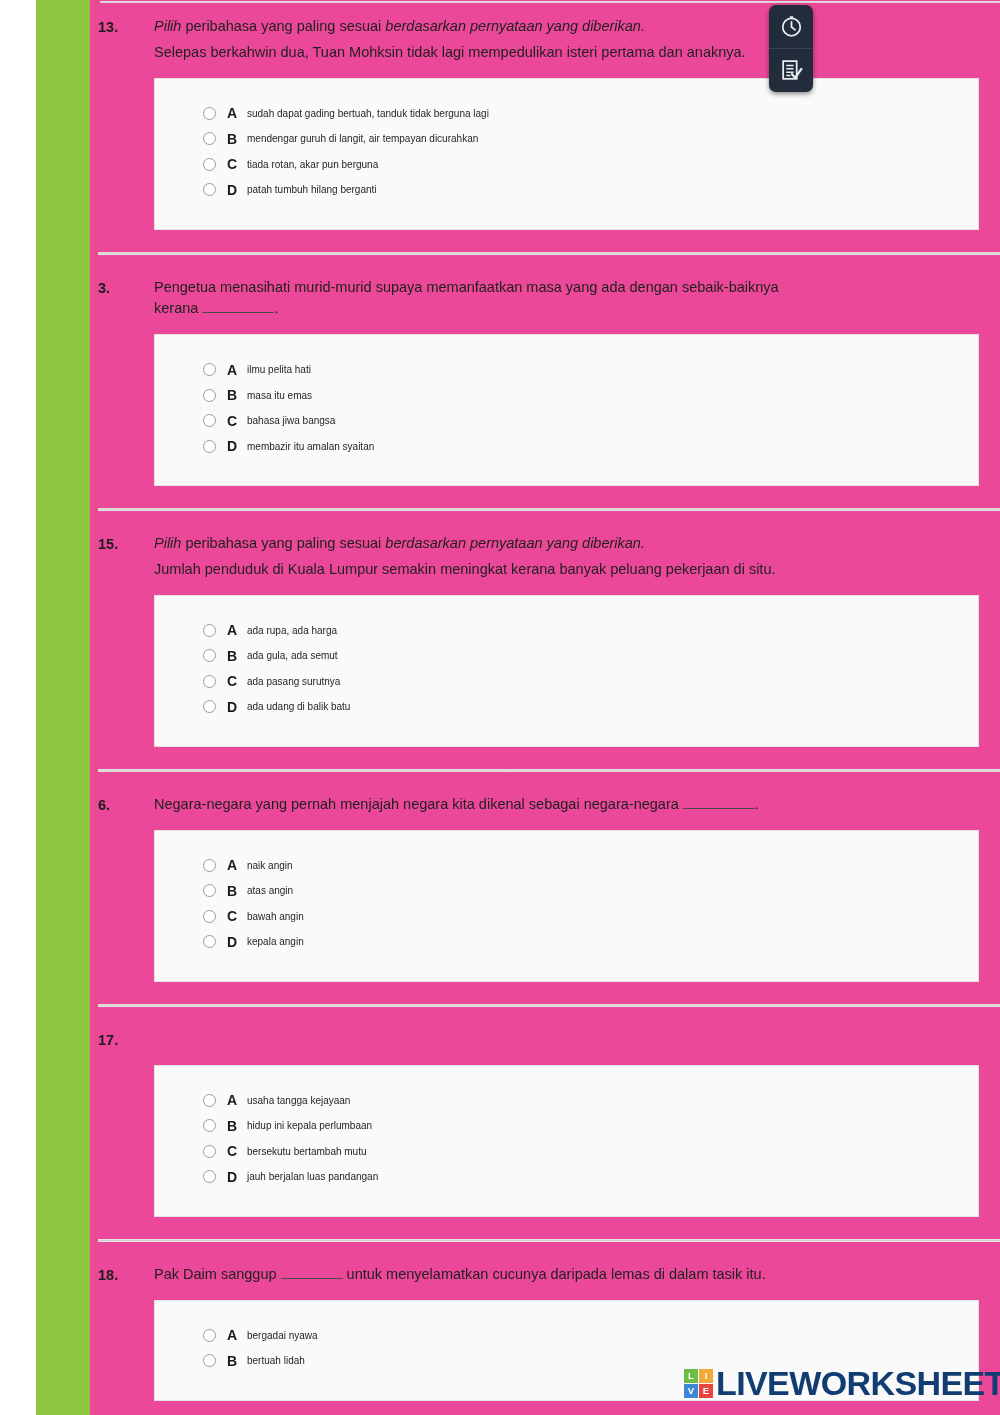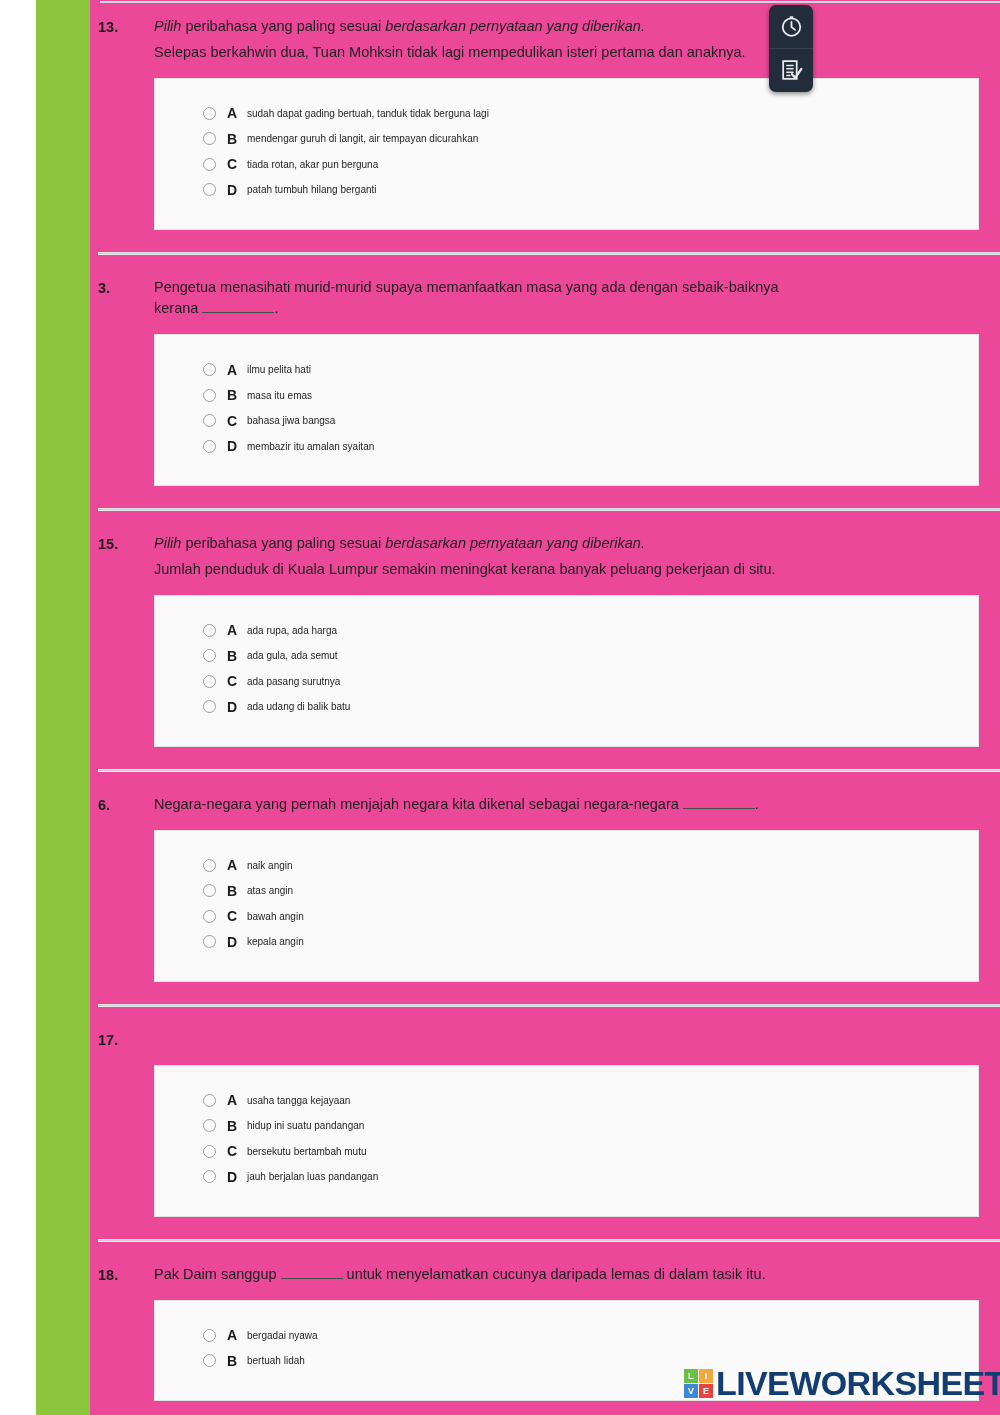--- a/index.html
+++ b/index.html
@@ -350,21 +350,21 @@
     </div>
     <div class="opt-box">
       <div class="opt-row">
         <span class="radio"></span>
         <span class="opt-letter">A</span>
         <span class="opt-text">usaha tangga kejayaan</span>
       </div>
       <div class="opt-row">
         <span class="radio"></span>
         <span class="opt-letter">B</span>
-        <span class="opt-text">hidup ini suatu pandangan</span>
+        <span class="opt-text">hidup ini kepala perlumbaan</span>
       </div>
       <div class="opt-row">
         <span class="radio"></span>
         <span class="opt-letter">C</span>
         <span class="opt-text">bersekutu bertambah mutu</span>
       </div>
       <div class="opt-row">
         <span class="radio"></span>
         <span class="opt-letter">D</span>
         <span class="opt-text">jauh berjalan luas pandangan</span>

